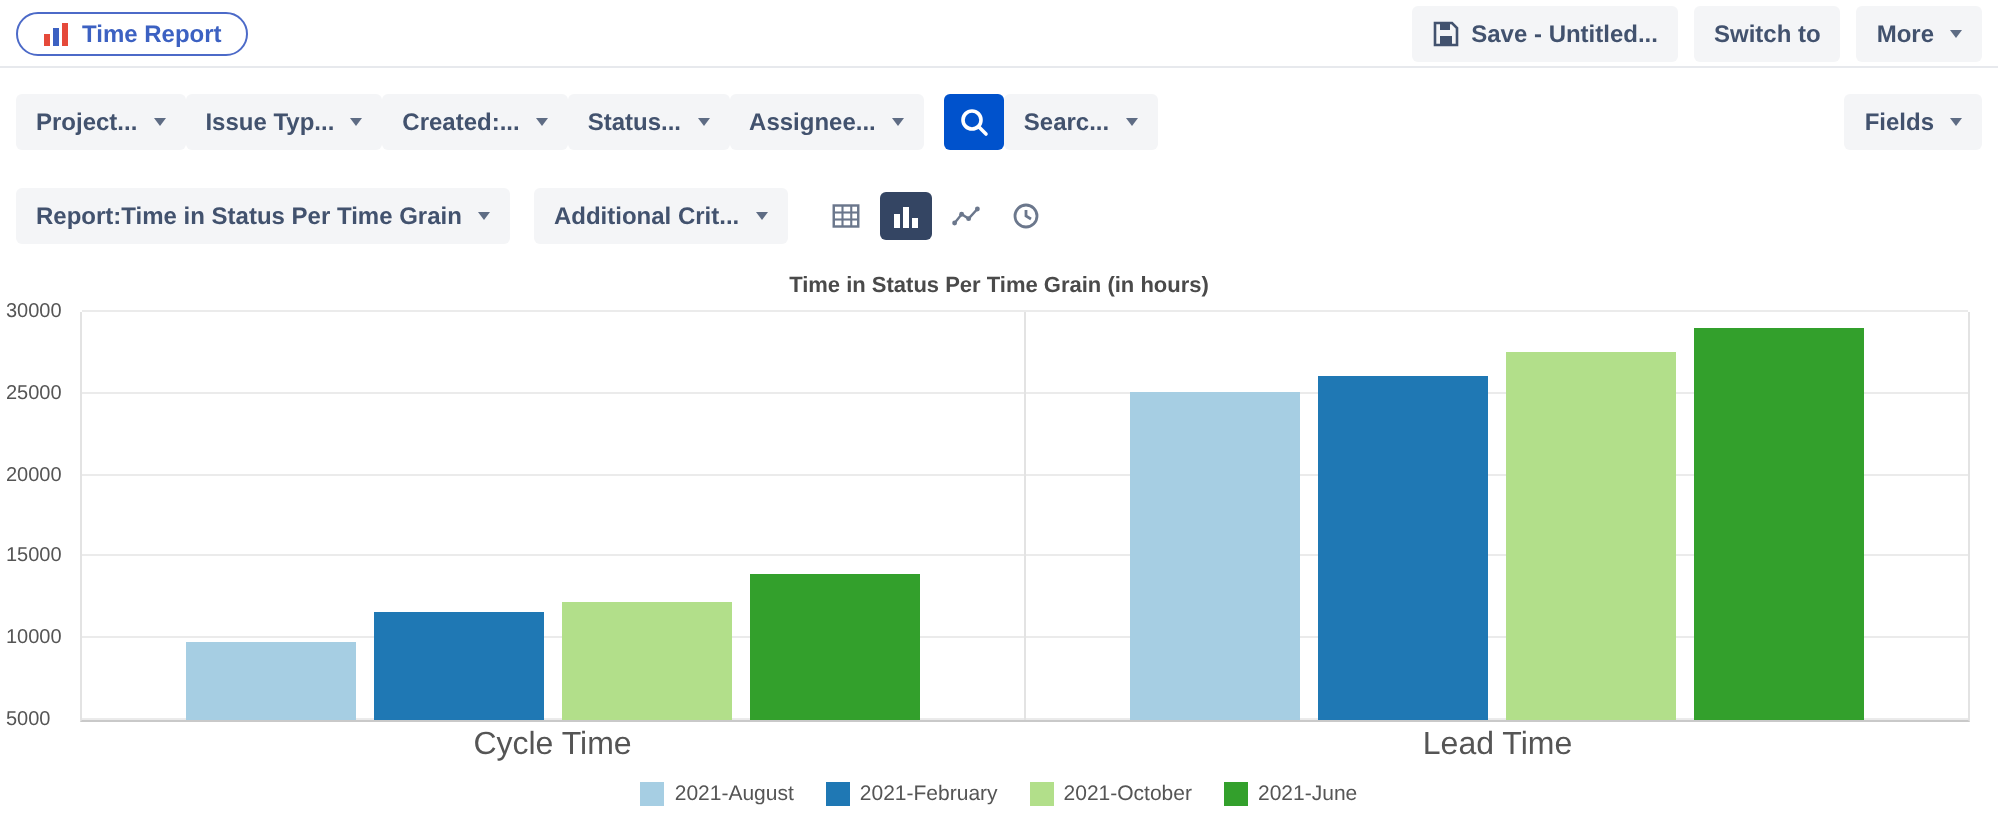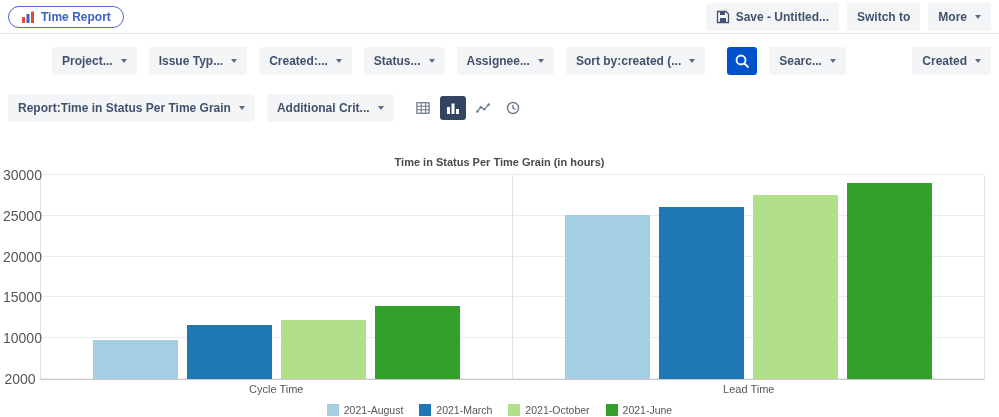--- a/index.html
+++ b/index.html
@@ -27,53 +27,53 @@
     display: inline-flex; align-items: center; gap: 6px;
     background: #f4f5f7; border: none; border-radius: 3px;
     padding: 7px 10px; font: 600 12px "Liberation Sans", sans-serif;
     color: #42526e; cursor: pointer; white-space: nowrap;
   }
   .caret {
     width: 0; height: 0;
     border-left: 3.5px solid transparent; border-right: 3.5px solid transparent;
     border-top: 4px solid #5e6c84; margin-left: 2px;
   }
-  .filter-row { display: flex; align-items: flex-start; gap: 12px; padding: 13px 8px 4px; margin-left: 44px; }
+  .filter-row { display: flex; align-items: flex-start; padding: 13px 8px 4px; }
   .spacer { flex: 1; }
   .search-btn {
     width: 30px; height: 28px; background: #0052cc; border: none; border-radius: 3px;
     display: flex; align-items: center; justify-content: center; margin-left: 10px; cursor: pointer;
   }
   .report-row { display: flex; align-items: center; gap: 12px; padding: 15px 8px 0; }
   .view-group { display: flex; gap: 4px; margin-left: 4px; }
   .view-btn {
     width: 26px; height: 24px; display: flex; align-items: center; justify-content: center;
     background: transparent; border: none; border-radius: 3px; cursor: pointer;
   }
   .view-btn.active { background: #344563; }
-  .chart-title { text-align: center; font-size: 11px; font-weight: 700; color: #4a4a4a; margin-top: 34px; }
+  .chart-title { text-align: center; font-size: 11px; font-weight: 700; color: #4a4a4a; margin-top: 15px; }
   .plot {
     position: relative; display: flex; height: 205px;
     margin: 7px 14px 0 40px;
     border-bottom: 1px solid #c9c9c9;
     border-left: 1px solid #e3e3e3; border-right: 1px solid #e3e3e3;
   }
   .gridline { position: absolute; left: 0; right: 0; height: 1px; background: #ebebeb; }
   .ytick {
-    position: absolute; left: -38px; width: 34px; text-align: center;
-    font-size: 14px; color: #555; transform: translateY(50%);
+    position: absolute; left: -38px; width: 34px; text-align: left;
+    font-size: 10px; color: #555; transform: translateY(50%);
   }
   .bar-group {
     flex: 1; display: flex; align-items: flex-end; justify-content: center;
     gap: 9px; height: 100%; position: relative;
   }
   .bar-group + .bar-group { border-left: 1px solid #e3e3e3; }
   .bar { width: 85px; position: relative; }
   .xlabels { display: flex; margin: 3px 14px 0 40px; }
-  .xlabel { flex: 1; text-align: center; font-size: 11px; color: #555; }
+  .xlabel { flex: 1; text-align: center; font-size: 16px; color: #555; }
   .legend { display: flex; justify-content: center; gap: 16px; margin-top: 9px; align-items: center; }
   .legend-item { display: flex; gap: 5px; font-size: 10.5px; color: #555; cursor: pointer; }
   .swatch { width: 12px; height: 12px; display: inline-block; }
 </style>
 </head>
 <body>
 
 <div class="topbar">
   <div class="pill">
     <svg width="14" height="14" viewBox="0 0 14 14">
@@ -116,37 +116,33 @@
     <span class="caret"></span>
   </button>
   <button class="btn">
     <span>Status...</span>
     <span class="caret"></span>
   </button>
   <button class="btn">
     <span>Assignee...</span>
     <span class="caret"></span>
   </button>
-  <button class="btn">
-    <span>Sort by:created (...</span>
-    <span class="caret"></span>
-  </button>
   <button class="search-btn">
     <svg width="16" height="16" viewBox="0 0 16 16">
       <circle cx="7" cy="7" r="4.5" fill="none" stroke="#fff" stroke-width="1.8"></circle>
       <line x1="10.5" y1="10.5" x2="14" y2="14" stroke="#fff" stroke-width="1.8" stroke-linecap="round"></line>
     </svg>
   </button>
   <button class="btn">
     <span>Searc...</span>
     <span class="caret"></span>
   </button>
   <div class="spacer"></div>
   <button class="btn">
-    <span>Created</span>
+    <span>Fields</span>
     <span class="caret"></span>
   </button>
 
 </div>
 
 <div class="report-row">
   <button class="btn">
     <span>Report:Time in Status Per Time Grain</span>
     <span class="caret"></span>
   </button>
@@ -186,21 +182,21 @@
         <polyline points="7,4 7,7 9.5,8.5" fill="none" stroke="#6b778c" stroke-width="1.4"></polyline>
       </svg>
     </button>
   </div>
 </div>
 
 <div class="chart-section">
   <div class="chart-title">Time in Status Per Time Grain (in hours)</div>
   <div class="plot">
       <div class="gridline" style="bottom: 0%;"></div>
-      <div class="ytick" style="bottom: 0%;">2000</div>
+      <div class="ytick" style="bottom: 0%;">5000</div>
       <div class="gridline" style="bottom: 20%;"></div>
       <div class="ytick" style="bottom: 20%;">10000</div>
       <div class="gridline" style="bottom: 40%;"></div>
       <div class="ytick" style="bottom: 40%;">15000</div>
       <div class="gridline" style="bottom: 60%;"></div>
       <div class="ytick" style="bottom: 60%;">20000</div>
       <div class="gridline" style="bottom: 80%;"></div>
       <div class="ytick" style="bottom: 80%;">25000</div>
       <div class="gridline" style="bottom: 100%;"></div>
       <div class="ytick" style="bottom: 100%;">30000</div>
@@ -221,21 +217,21 @@
       <div class="xlabel">Cycle Time</div>
       <div class="xlabel">Lead Time</div>
     </div>
   <div class="legend">
       <div class="legend-item">
         <span class="swatch" style="background: rgb(166, 206, 227);"></span>
         <span>2021-August</span>
       </div>
       <div class="legend-item">
         <span class="swatch" style="background: rgb(31, 120, 180);"></span>
-        <span>2021-March</span>
+        <span>2021-February</span>
       </div>
       <div class="legend-item">
         <span class="swatch" style="background: rgb(178, 223, 138);"></span>
         <span>2021-October</span>
       </div>
       <div class="legend-item">
         <span class="swatch" style="background: rgb(51, 160, 44);"></span>
         <span>2021-June</span>
       </div>
     </div>

